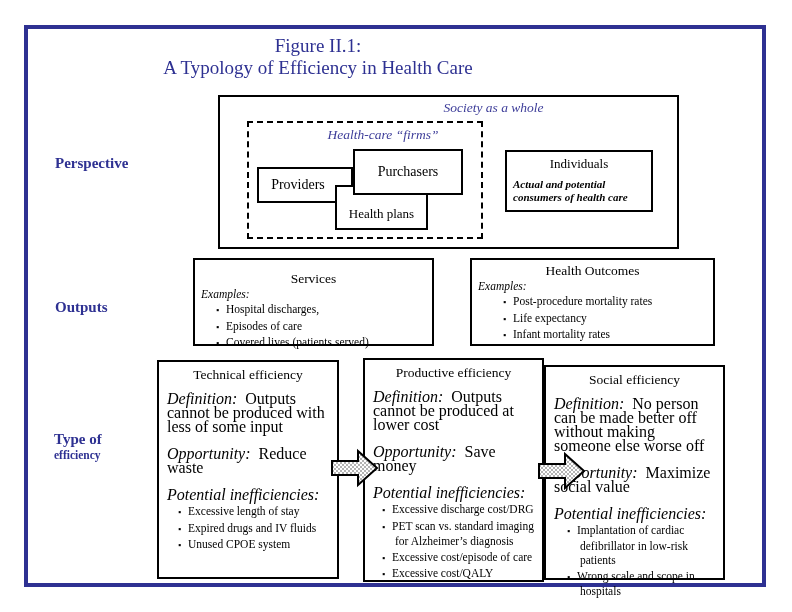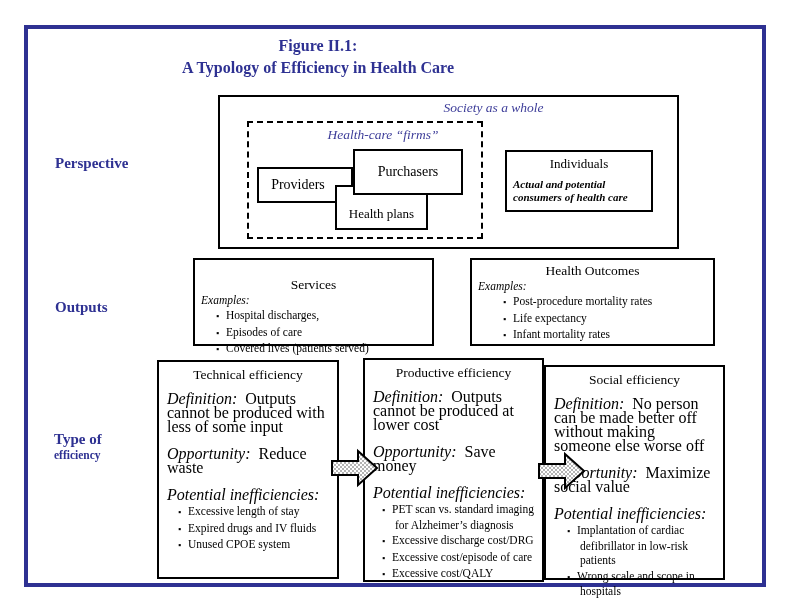--- a/index.html
+++ b/index.html
@@ -7,21 +7,21 @@
   .page {
     position:relative; width:792px; height:612px; background:#fff;
     font-family:"Liberation Serif", serif; color:#000; overflow:hidden;
   }
   .frame {
     position:absolute; left:24px; top:25px; width:742px; height:562px;
     box-sizing:border-box; border:4px solid var(--navy, #2e3192);
   }
   .fig-title {
     position:absolute; left:0; top:35px; width:636px; text-align:center;
-    color:var(--navy, #2e3192); font-weight:bold; font-size:16px; line-height:22px;
+    color:var(--navy, #2e3192); font-weight:normal; font-size:19px; line-height:22px;
   }
   .row-label {
     position:absolute; color:var(--navy, #2e3192); font-weight:bold;
     font-size:15px; line-height:16px;
   }
   .row-label .sub { font-size:11.5px; display:block; }
   .box {
     position:absolute; box-sizing:border-box; border:2px solid #000; background:#fff;
   }
   .dashed { border-style:dashed; background:transparent; }
@@ -84,21 +84,21 @@
   <div class="box center-label" style="left:353px; top:149px; width:110px; height:46px; z-index:3;">
     <span>Purchasers</span>
   </div>
 
   <div class="box" style="left:505px; top:150px; width:148px; height:62px;">
     <div class="box-title" style="font-size:13px; padding-top:3px;">Individuals</div>
     <div class="individuals-sub">Actual and potential consumers of health care</div>
   </div>
 
   <div class="box" style="left:193px; top:258px; width:241px; height:88px;">
-    <div class="box-title" style="padding-top:16px;">Services</div>
+    <div class="box-title" style="padding-top:10px;">Services</div>
     <div class="examples-lbl">Examples:</div>
     <ul class="bullets" style="margin-left:10px;">
       <li>Hospital discharges,</li>
       <li>Episodes of care</li>
       <li>Covered lives (patients served)</li>
     </ul>
   </div>
 
   <div class="box" style="left:470px; top:258px; width:245px; height:88px;">
     <div class="box-title" style="padding-top:2px;">Health Outcomes</div>
@@ -137,22 +137,22 @@
       <span>Outputs cannot be produced at lower cost</span>
     </div>
     <div class="sec" style="margin-top:13px;">
       <span class="lbl">Opportunity:</span>
       <span>Save money</span>
     </div>
     <div class="sec" style="margin-top:13px;">
       <span class="lbl">Potential inefficiencies:</span>
     </div>
     <ul class="bullets" style="margin-left:6px;">
+      <li>Excessive discharge cost/DRG</li>
       <li>PET scan vs. standard imaging for Alzheimer’s diagnosis</li>
-      <li>Excessive discharge cost/DRG</li>
       <li>Excessive cost/episode of care</li>
       <li>Excessive cost/QALY</li>
     </ul>
   </div>
 
   <div class="box" style="left:544px; top:365px; width:181px; height:215px;">
     <div class="box-title">Social efficiency</div>
     <div class="sec">
       <span class="lbl">Definition:</span>
       <span>No person can be made better off without making someone else worse off</span>

